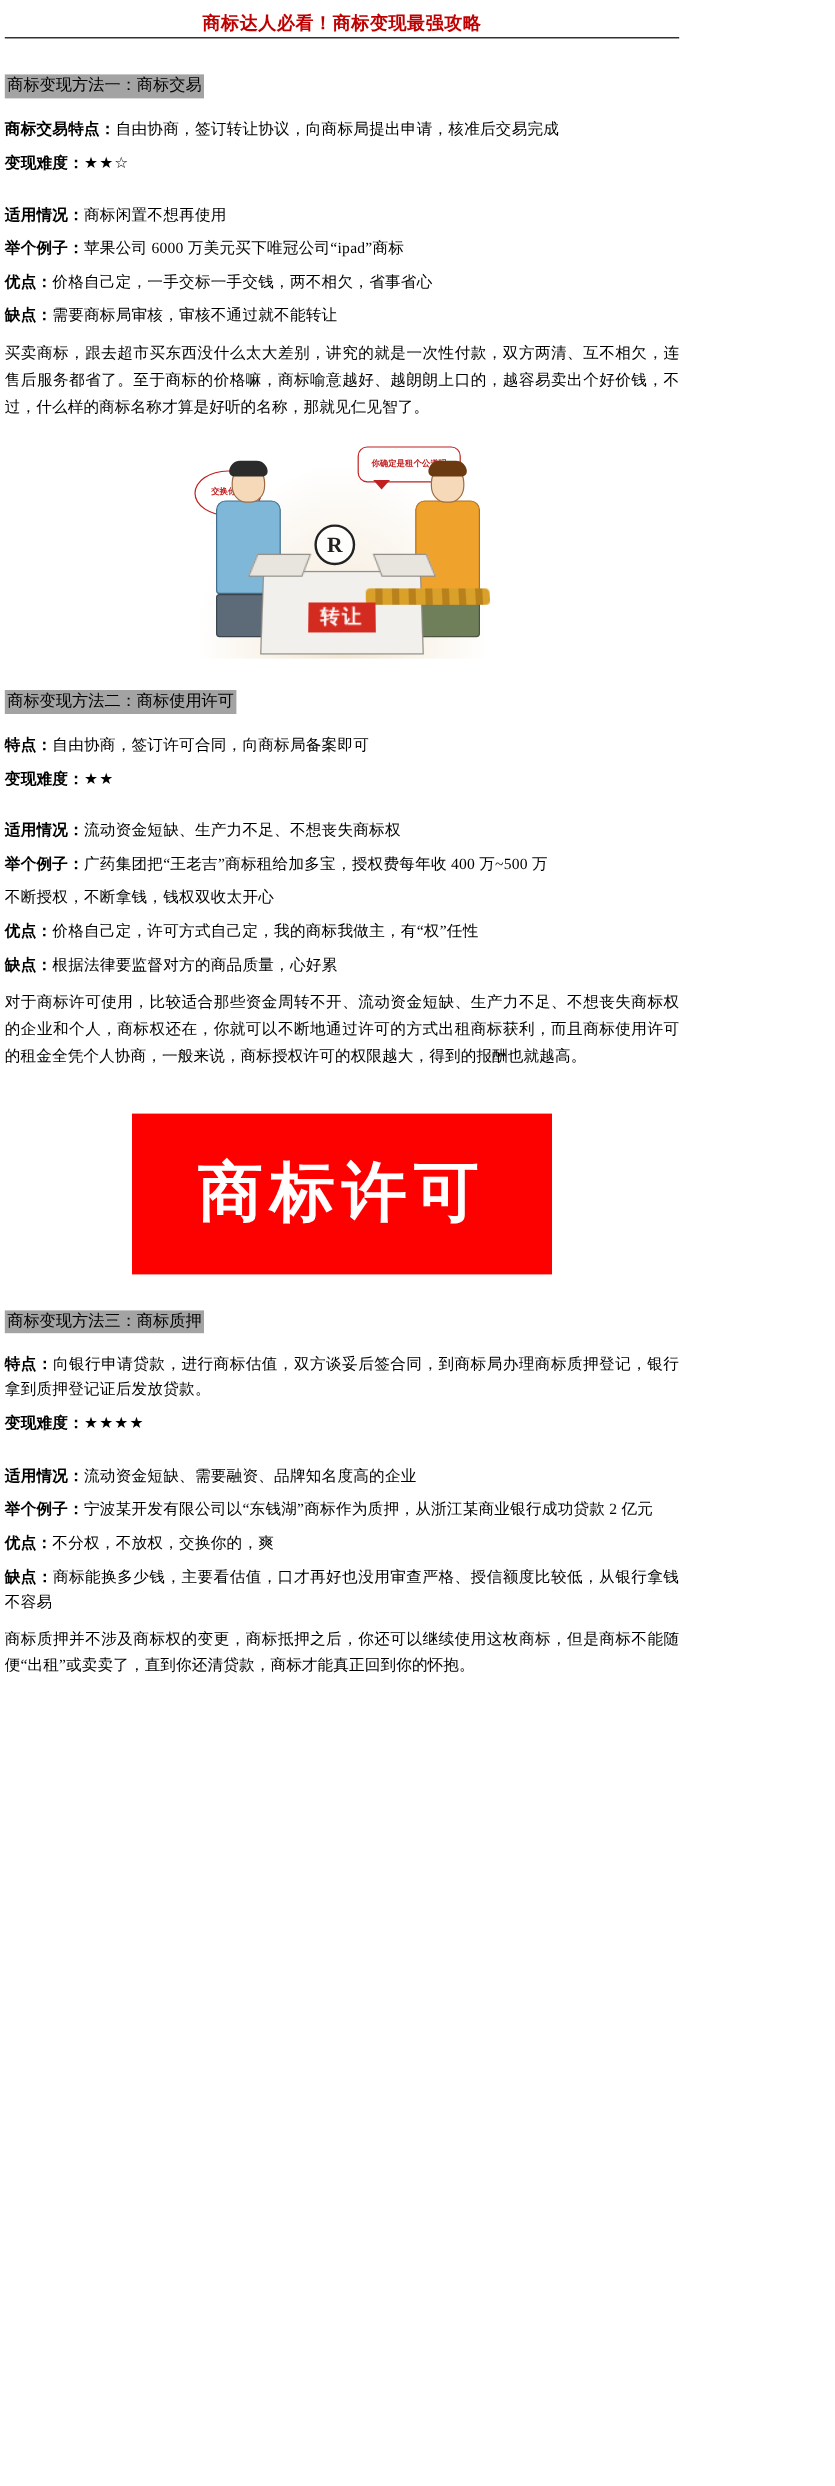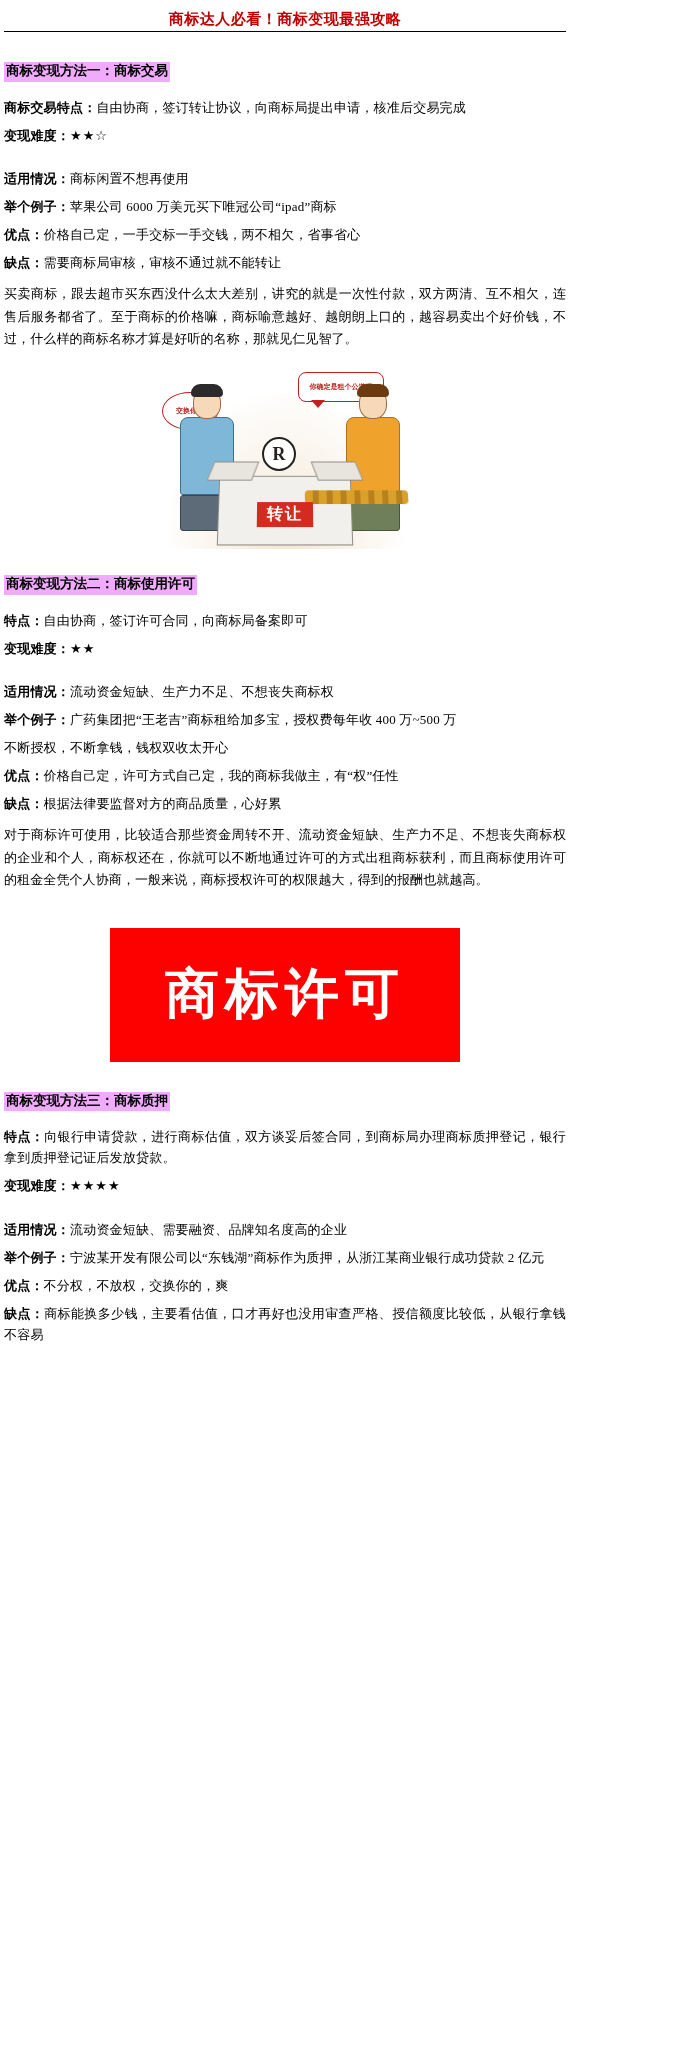--- a/index.html
+++ b/index.html
@@ -29,23 +29,23 @@
     font-family: "Liberation Serif", "DejaVu Serif", serif;
   }
   .title-rule {
     width: 100%;
     height: 1px;
     background: #000000;
     margin: 2px 0 14px 0;
   }
   .section-head {
     display: inline-block;
-    background: #f0abfc;
+    background: #a3a3a3;
     color: #000000;
-    font-weight: bold;
+    font-weight: normal;
     font-size: 13.5px;
     padding: 1px 2px 2px 2px;
     margin: 16px 0 8px 0;
     line-height: 1.25;
   }
   .para {
     font-size: 13px;
     line-height: 1.62;
     margin: 7px 0;
     text-align: justify;
@@ -294,14 +294,15 @@
   <div class="para">
     <span class="lbl">举个例子：</span><span>宁波某开发有限公司以“东钱湖”商标作为质押，从浙江某商业银行成功贷款 2 亿元</span>
   </div>
   <div class="para">
     <span class="lbl">优点：</span><span>不分权，不放权，交换你的，爽</span>
   </div>
   <div class="para">
     <span class="lbl">缺点：</span><span>商标能换多少钱，主要看估值，口才再好也没用审查严格、授信额度比较低，从银行拿钱不容易</span>
   </div>
 
+  <div class="blockpara">商标质押并不涉及商标权的变更，商标抵押之后，你还可以继续使用这枚商标，但是商标不能随便“出租”或卖卖了，直到你还清贷款，商标才能真正回到你的怀抱。</div>
 
 </div>
 
 </body></html>

